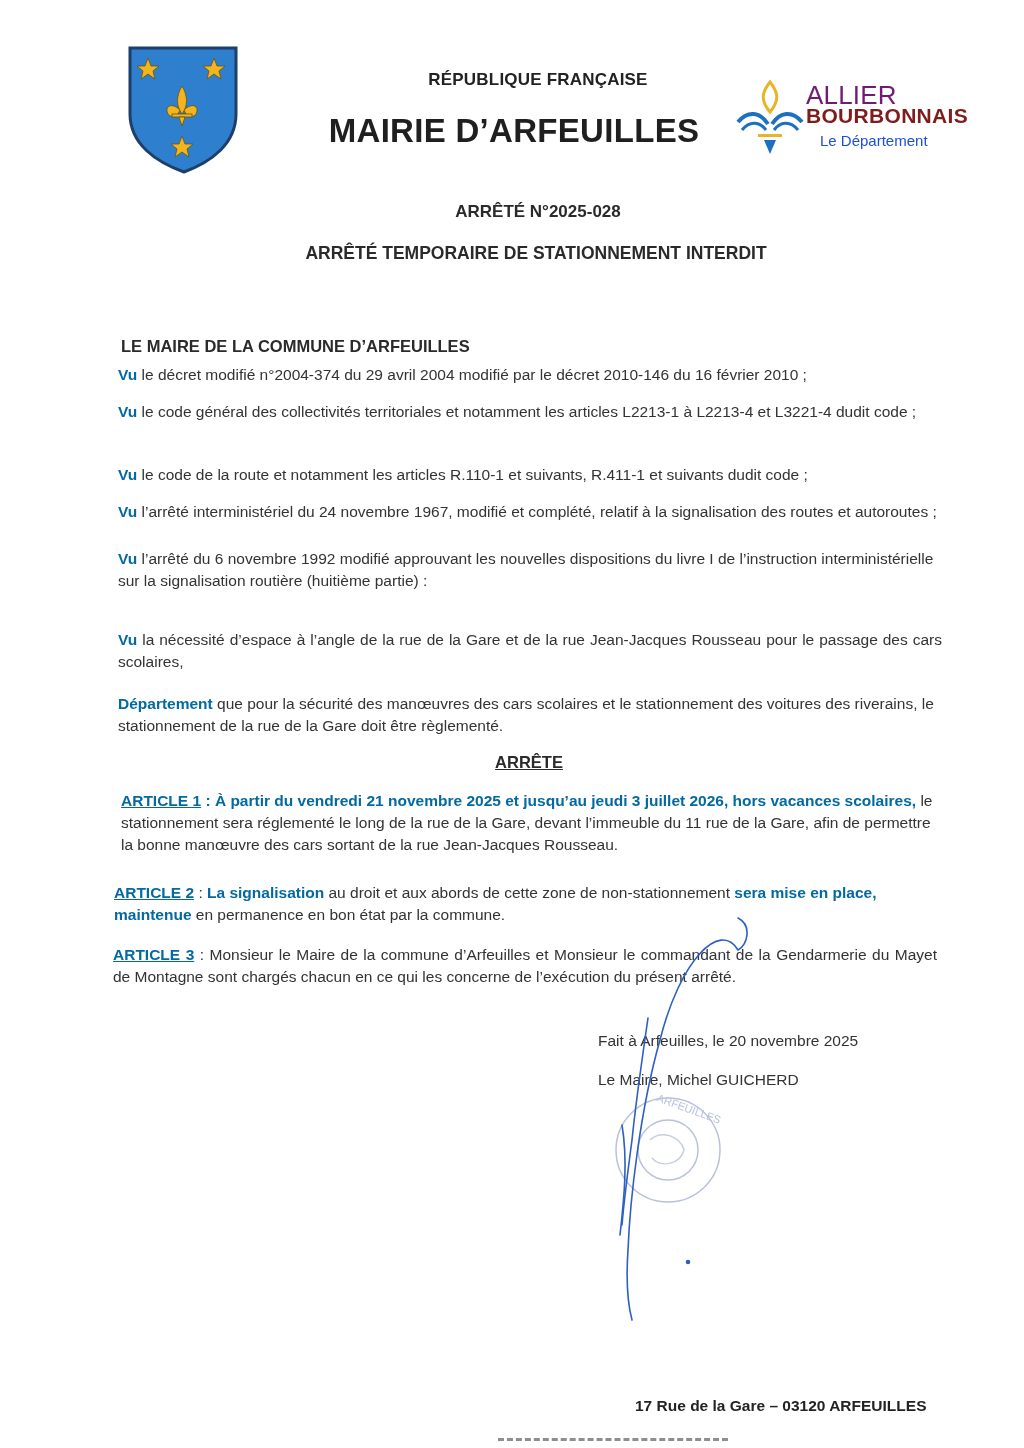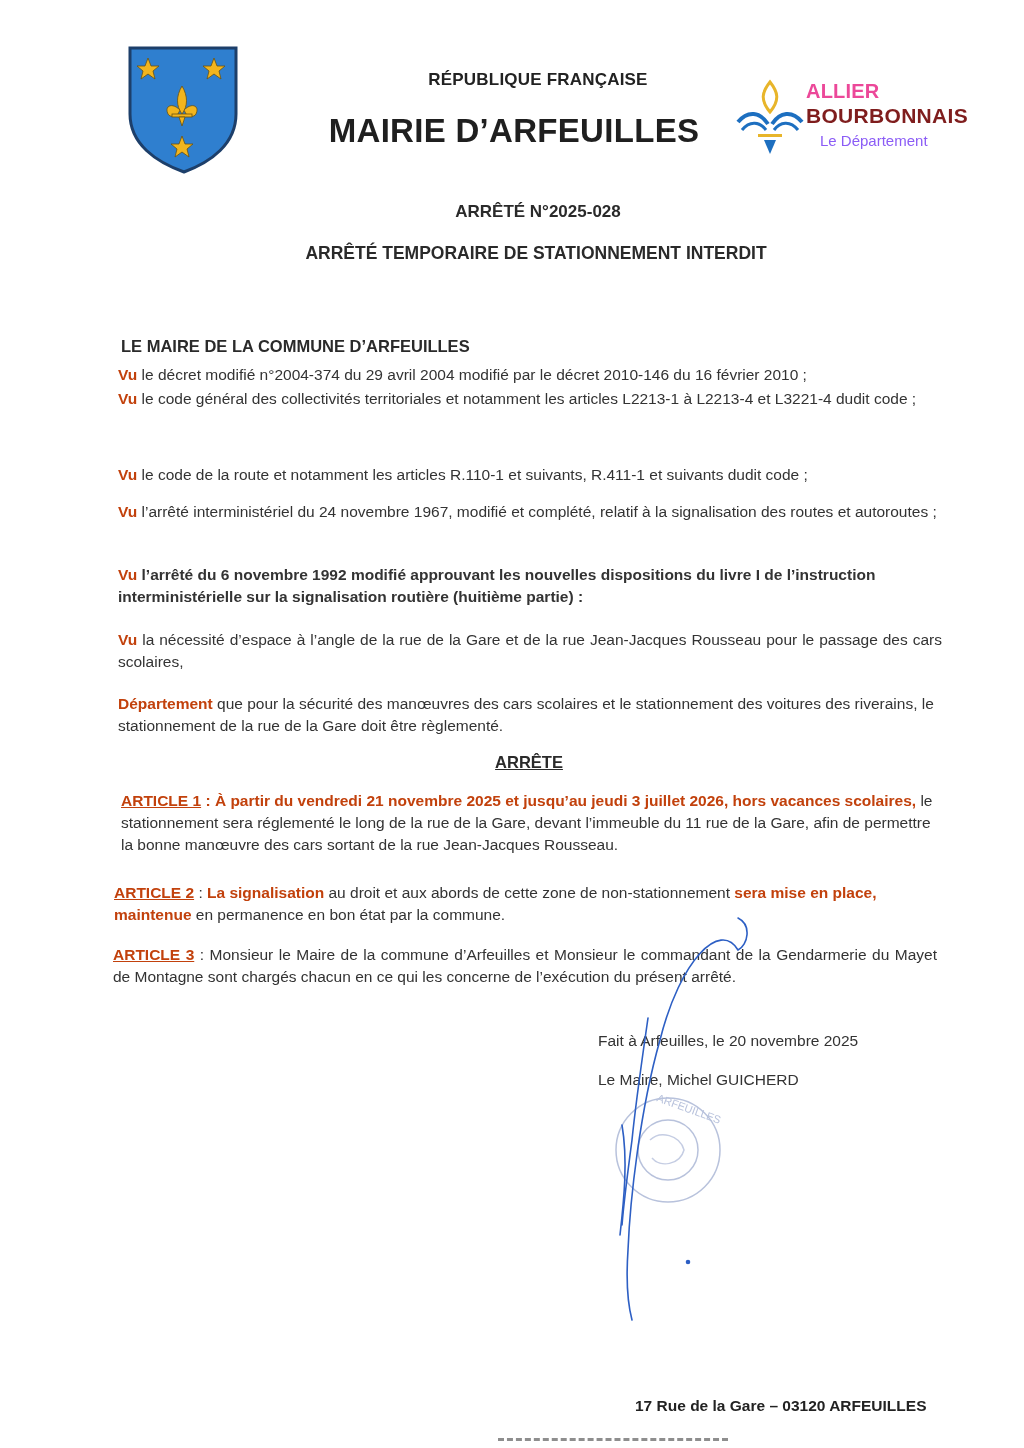--- a/index.html
+++ b/index.html
@@ -4,29 +4,29 @@
 <style>
   html, body { margin: 0; padding: 0; background: #ffffff; }
   body {
     width: 1024px; height: 1448px; position: relative; overflow: hidden;
     font-family: "Liberation Sans", "DejaVu Sans", sans-serif; color: #2a2a2a;
   }
   .abs { position: absolute; }
   .crest { left: 126px; top: 44px; width: 114px; height: 130px; }
   .header-small { left: 0; width: 1076px; top: 70px; text-align: center; font-weight: bold; font-size: 17px; letter-spacing: 0.2px; color: #222; }
   .header-big { left: 0; width: 1028px; top: 112px; text-align: center; font-weight: bold; font-size: 33px; color: #1f1f1f; letter-spacing: 0.3px; }
-  .dept-allier { left: 806px; top: 80px; font-weight: bold; font-size: 20px; color: #ec4899; letter-spacing: 0.2px; }
+  .dept-allier { left: 806px; top: 80px; font-weight: normal; font-size: 26px; color: #701a75; letter-spacing: 0.2px; }
   .dept-bourb { left: 806px; top: 104px; font-weight: bold; font-size: 21px; color: #7f1d1d; letter-spacing: 0.3px; white-space: nowrap; }
-  .dept-sub { left: 820px; top: 132px; font-size: 15px; color: #8b5cf6; }
+  .dept-sub { left: 820px; top: 132px; font-size: 15px; color: #1d4ed8; }
 
   .arrete-num { left: 0; width: 1076px; top: 202px; text-align: center; font-weight: bold; font-size: 17px; color: #2a2a2a; }
   .arrete-title { left: 0; width: 1072px; top: 243px; text-align: center; font-weight: bold; font-size: 17.5px; color: #2a2a2a; }
 
   .body-text { font-size: 15.5px; line-height: 22px; color: #333; }
-  .body-text b { color: #c2410c; }
+  .body-text b { color: #0369a1; }
   .p { left: 118px; width: 824px; }
   .maire-line { left: 121px; top: 337px; font-weight: bold; font-size: 16.5px; color: #2a2a2a; }
   .center-ul { left: 0; width: 1058px; text-align: center; font-weight: bold; font-size: 16.5px; top: 753px; }
   .center-ul span { text-decoration: underline; text-align: right; }
   .ul { text-decoration: underline; }
   .justify { text-align: justify; }
   .sig-text { left: 598px; font-size: 15.5px; color: #333; }
   .footer-addr { left: 635px; top: 1397px; font-weight: bold; font-size: 15.5px; color: #222; }
   .footer-cut { left: 498px; top: 1438px; width: 260px; height: 10px; }
   svg.sig { left: 0; top: 0; width: 1024px; height: 1448px; pointer-events: none; }
@@ -65,30 +65,30 @@
 <div class="abs dept-sub">Le Département</div>
 
 <div class="abs arrete-num">ARRÊTÉ N°2025-028</div>
 <div class="abs arrete-title">ARRÊTÉ TEMPORAIRE DE STATIONNEMENT INTERDIT</div>
 
 <div class="abs maire-line">LE MAIRE DE LA COMMUNE D’ARFEUILLES</div>
 
 <div class="abs p body-text" style="top:364px;">
   <b>Vu</b><span> le décret modifié n°2004-374 du 29 avril 2004 modifié par le décret 2010-146 du 16 février 2010 ;</span>
 </div>
-<div class="abs p body-text" style="top:388px;">
+<div class="abs p body-text" style="top:401px;">
   <b>Vu</b><span> le code général des collectivités territoriales et notamment les articles L2213-1 à L2213-4 et L3221-4 dudit code ;</span>
 </div>
 <div class="abs p body-text" style="top:464px;">
   <b>Vu</b><span> le code de la route et notamment les articles R.110-1 et suivants, R.411-1 et suivants dudit code ;</span>
 </div>
 <div class="abs p body-text justify" style="top:501px;">
   <b>Vu</b><span> l’arrêté interministériel du 24 novembre 1967, modifié et complété, relatif à la signalisation des routes et autoroutes ;</span>
 </div>
-<div class="abs p body-text" style="top:564px;font-weight:bold;">
+<div class="abs p body-text" style="top:548px;">
   <b>Vu</b><span> l’arrêté du 6 novembre 1992 modifié approuvant les nouvelles dispositions du livre I de l’instruction interministérielle sur la signalisation routière (huitième partie) :</span>
 </div>
 <div class="abs p body-text justify" style="top:629px;">
   <b>Vu</b><span> la nécessité d’espace à l’angle de la rue de la Gare et de la rue Jean-Jacques Rousseau pour le passage des cars scolaires,</span>
 </div>
 <div class="abs p body-text" style="top:693px;">
   <b>Département</b><span> que pour la sécurité des manœuvres des cars scolaires et le stationnement des voitures des riverains, le stationnement de la rue de la Gare doit être règlementé.</span>
 </div>
 
 <div class="abs center-ul"><span>ARRÊTE</span></div>

